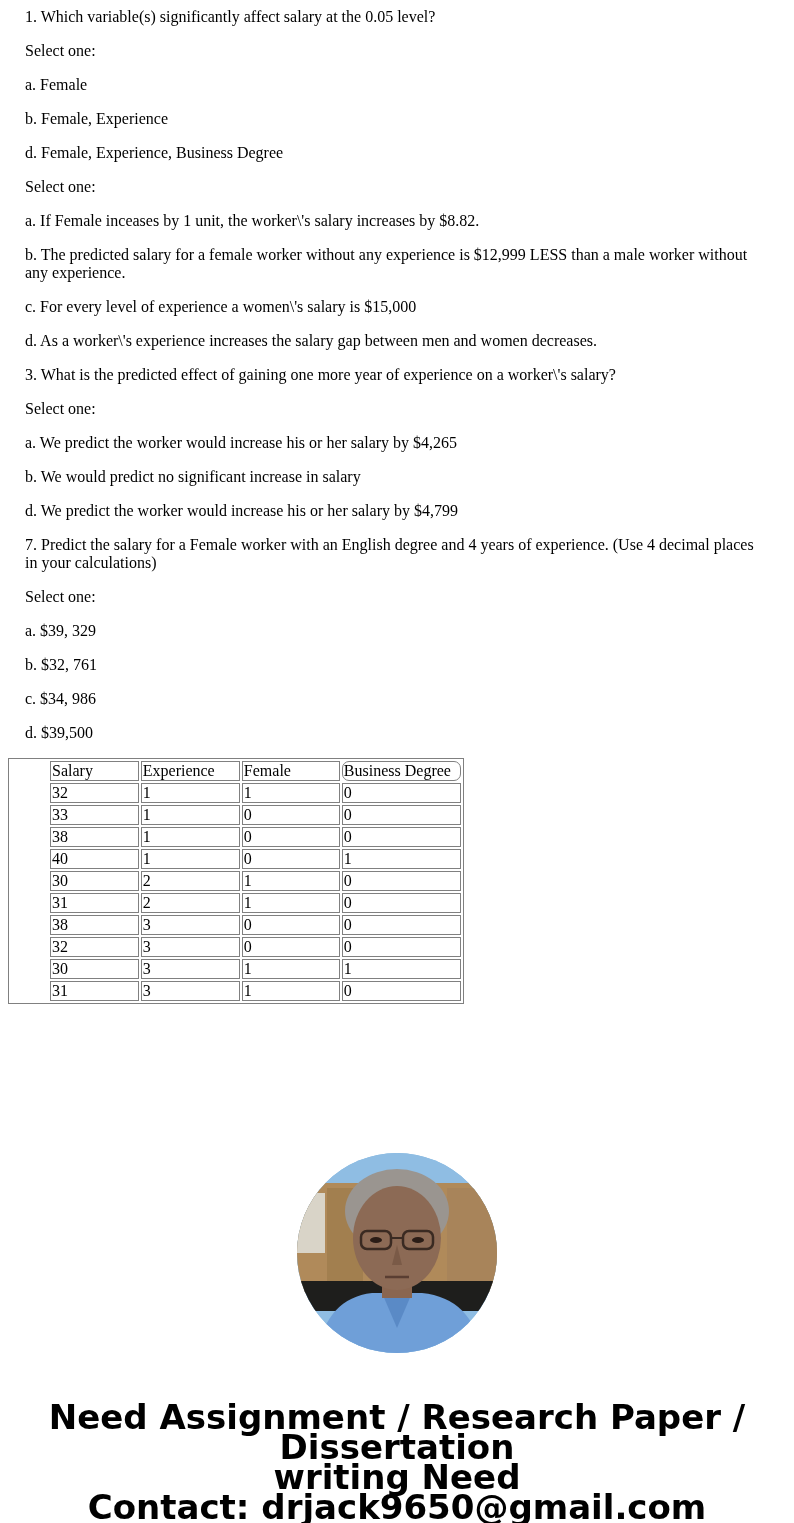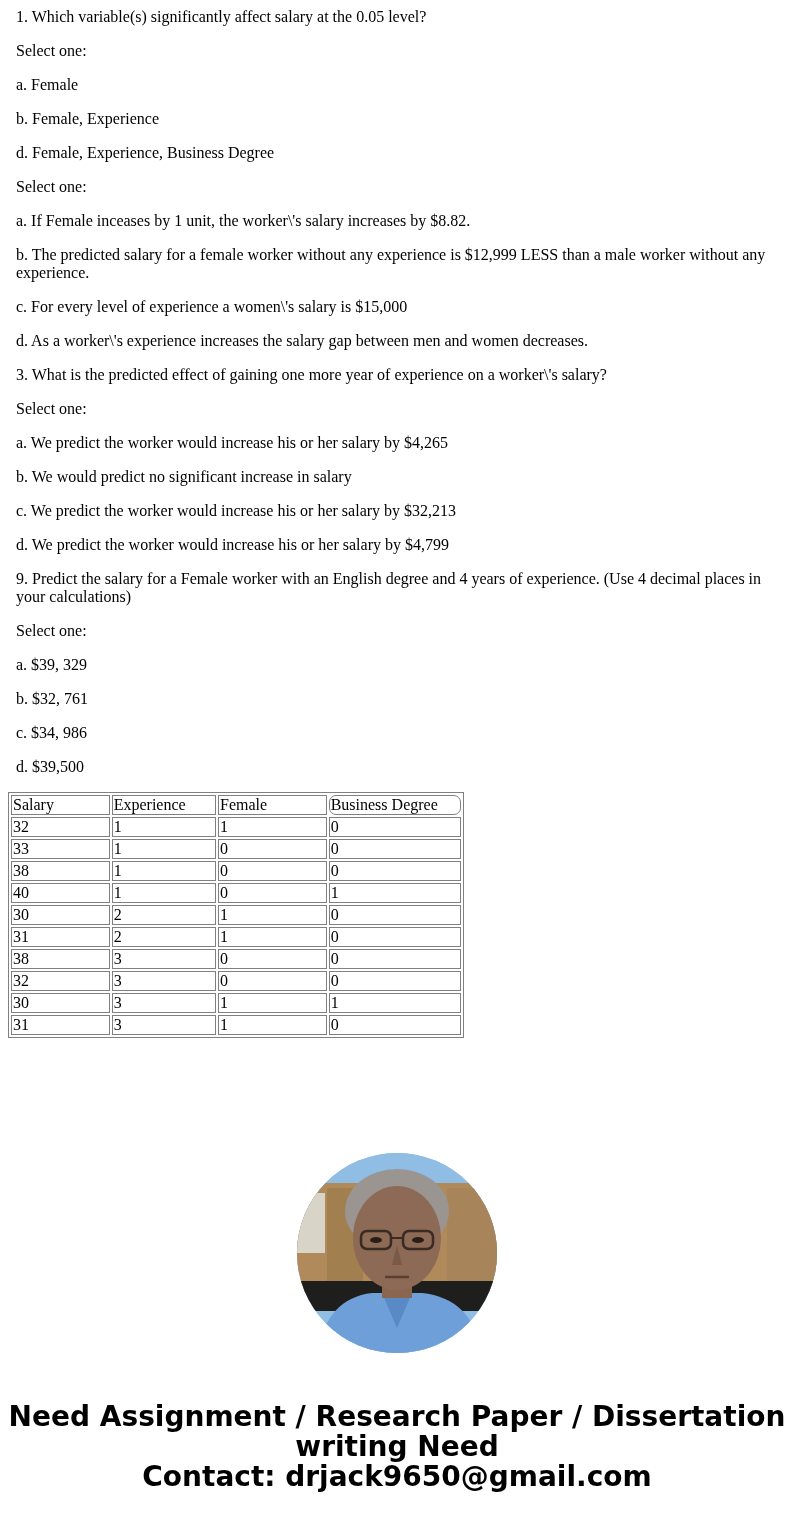--- a/index.html
+++ b/index.html
@@ -12,35 +12,36 @@
     font-size: 16px;
     color: #000;
   }
   .content {
     position: absolute;
     left: 8px;
     top: 0;
     width: 778px;
   }
   .content p {
-    margin: 16px 8px;
+    margin: 16px 17px;
     line-height: 18px;
   }
   .content p:first-child { margin-top: 8px; }
   .table-wrap {
     width: 456px;
     height: 262px;
     overflow: hidden;
     margin-top: 16px;
   }
   table.data {
     border: 1px solid #808080;
     border-collapse: separate;
     border-spacing: 2px;
     width: 456px;
+    padding-left: 39px;
   }
   table.data td {
     border: 1px solid #808080;
     padding: 0 1px;
     height: 18px;
     line-height: 18px;
     text-align: left;
     vertical-align: top;
   }
   .col-salary { width: 96px; }
@@ -58,21 +59,21 @@
     background: #7fb5e0;
   }
   .promo {
     position: absolute;
     left: 0;
     top: 1402px;
     width: 794px;
     text-align: center;
     font-family: "DejaVu Sans", sans-serif;
     font-weight: bold;
-    font-size: 28px;
+    font-size: 34px;
     line-height: 30px;
     color: #000;
   }
 </style>
 </head>
 <body>
 
 <div class="content">
 
   <p>1. Which variable(s) significantly affect salary at the 0.05 level?</p>
@@ -84,24 +85,23 @@
   <p>Select one:</p>
   <p>a. If Female inceases by 1 unit, the worker\'s salary increases by $8.82.</p>
   <p>b. The predicted salary for a female worker without any experience is $12,999 LESS than a male worker without any experience.</p>
   <p>c. For every level of experience a women\'s salary is $15,000</p>
   <p>d. As a worker\'s experience increases the salary gap between men and women decreases.</p>
 
   <p>3. What is the predicted effect of gaining one more year of experience on a worker\'s salary?</p>
   <p>Select one:</p>
   <p>a. We predict the worker would increase his or her salary by $4,265</p>
   <p>b. We would predict no significant increase in salary</p>
-  <p>c. We predict the worker would increase his or her salary by $32,213</p>
   <p>d. We predict the worker would increase his or her salary by $4,799</p>
 
-  <p>9. Predict the salary for a Female worker with an English degree and 4 years of experience. (Use 4 decimal places in your calculations)</p>
+  <p>7. Predict the salary for a Female worker with an English degree and 4 years of experience. (Use 4 decimal places in your calculations)</p>
   <p>Select one:</p>
   <p>a. $39, 329</p>
   <p>b. $32, 761</p>
   <p>c. $34, 986</p>
   <p>d. $39,500</p>
 
   <div class="table-wrap">
     <table class="data">
       <tbody>
         <tr>

